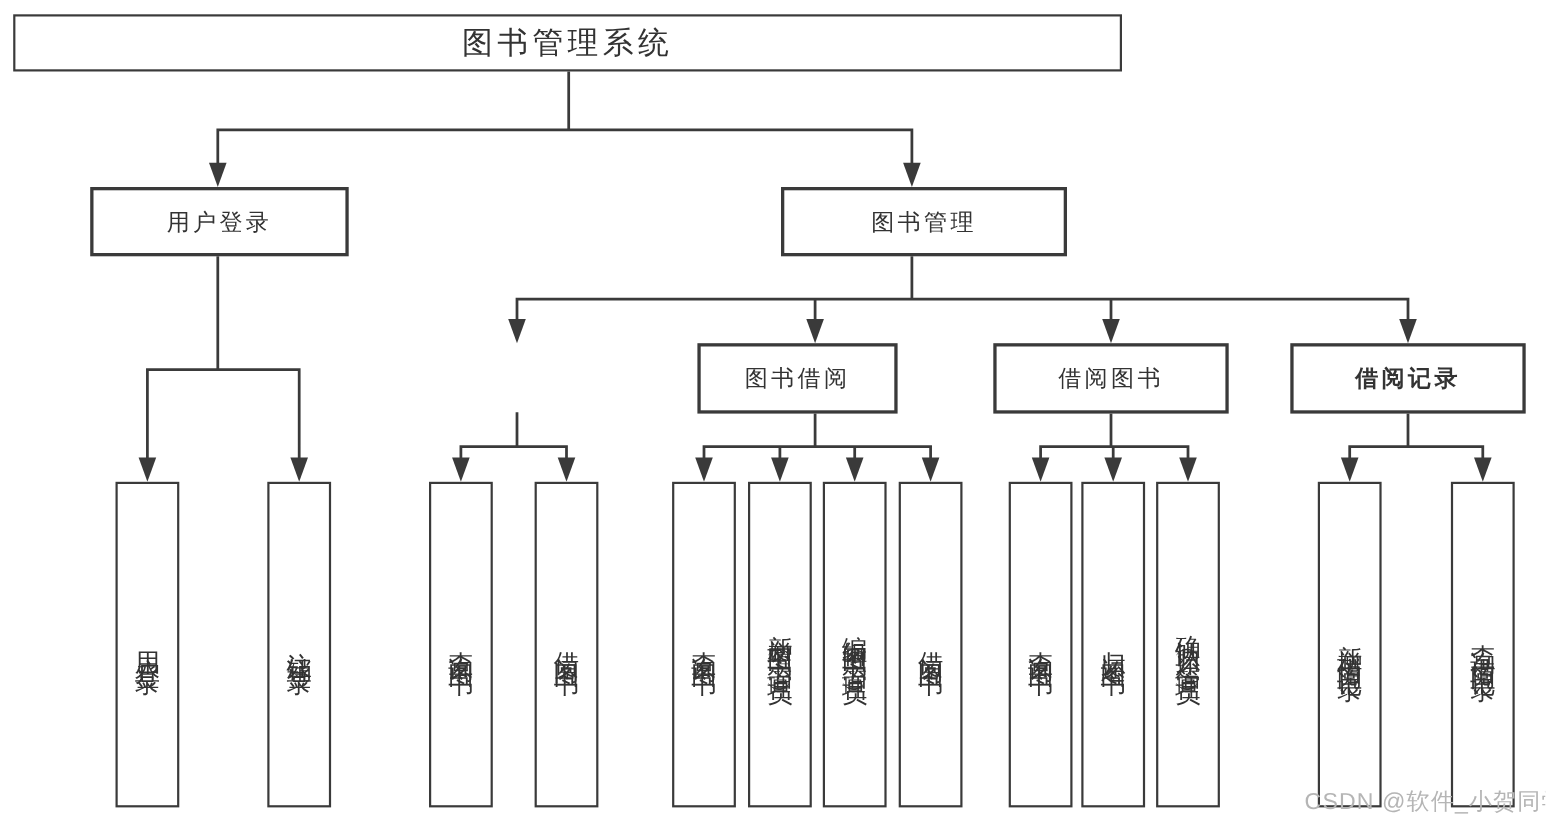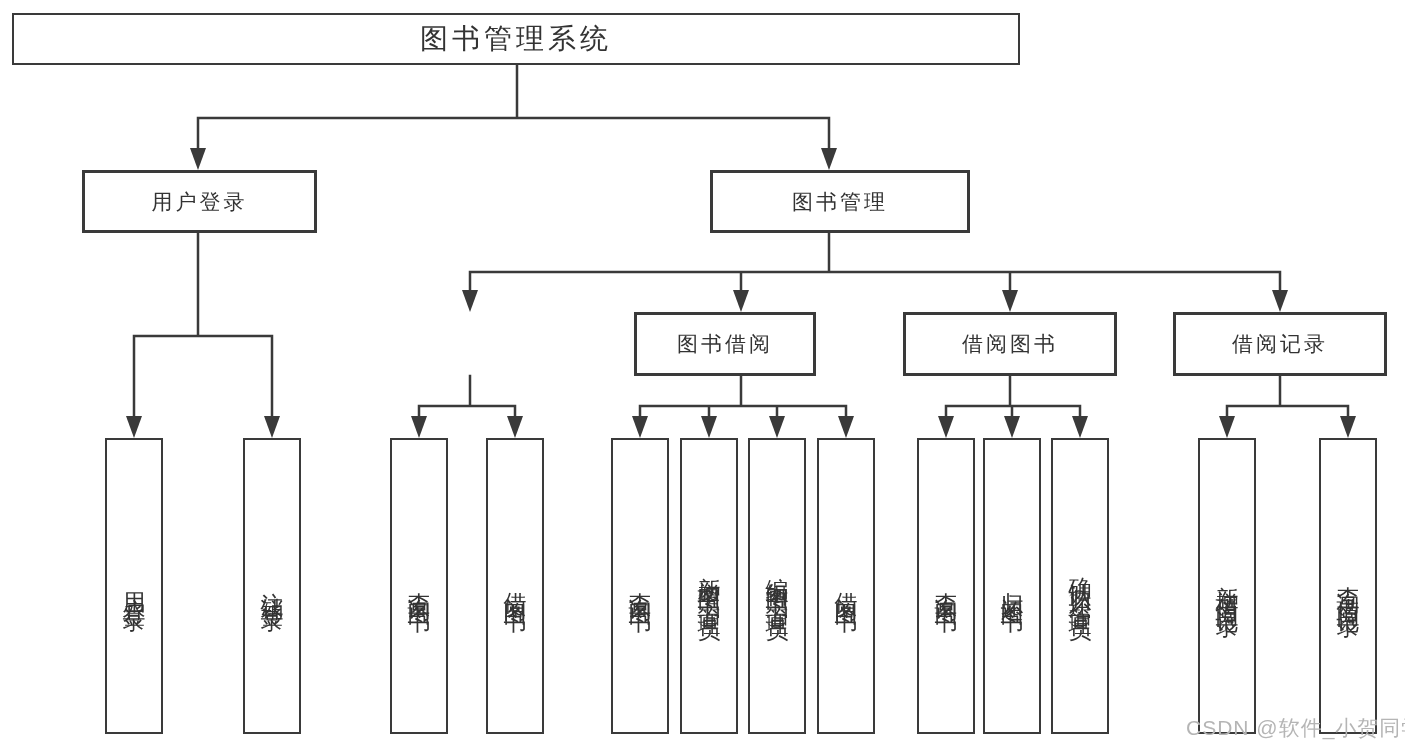--- a/index.html
+++ b/index.html
@@ -101,21 +101,21 @@
     </g>
   </svg>
 
   <div class="box hbox root" style="left:12px; top:13px; width:1008px; height:52px;">图书管理系统</div>
 
   <div class="box hbox" style="left:82px; top:170px; width:235px; height:63px;">用户登录</div>
   <div class="box hbox" style="left:710px; top:170px; width:260px; height:63px;">图书管理</div>
 
   <div class="box hbox" style="left:634px; top:312px; width:182px; height:64px;">图书借阅</div>
   <div class="box hbox" style="left:903px; top:312px; width:214px; height:64px;">借阅图书</div>
-  <div class="box hbox" style="left:1173px; top:312px; width:214px; height:64px;">借阅记录</div>
+  <div class="box hbox" style="left:1173px; top:312px; width:214px; height:64px;font-weight:bold;">借阅记录</div>
 
   <div class="box vbox" style="left:105px; top:438px; width:58px; height:296px;">
     <span>用户登录</span>
   </div>
   <div class="box vbox" style="left:243px; top:438px; width:58px; height:296px;">
     <span>注销登录</span>
   </div>
 
   <div class="box vbox" style="left:390px; top:438px; width:58px; height:296px;">
     <span>查询图书</span>

